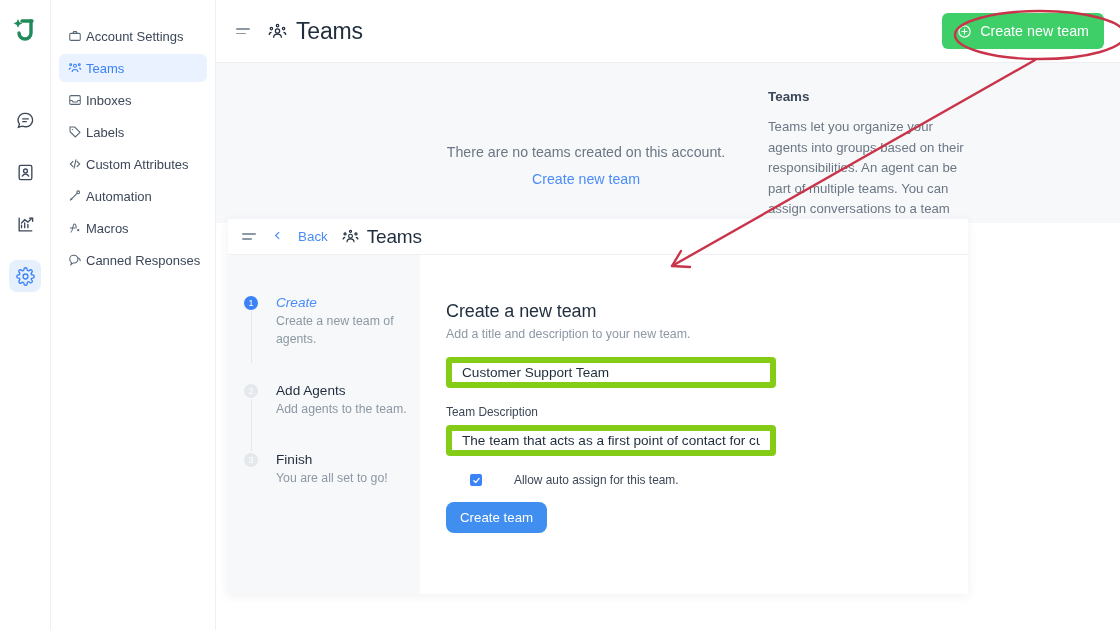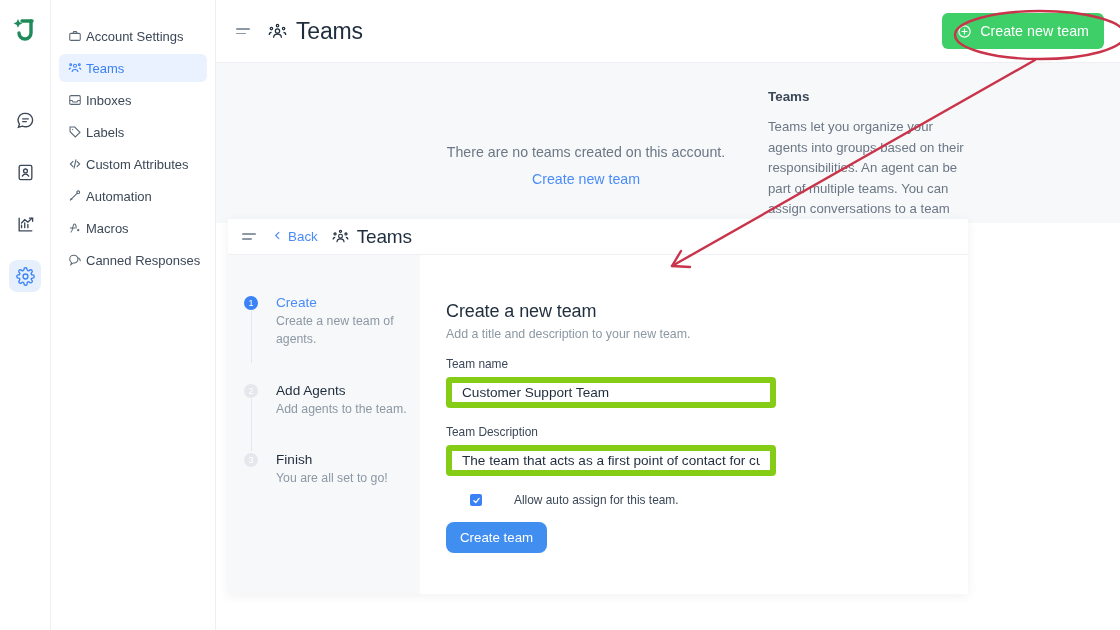--- a/index.html
+++ b/index.html
@@ -86,21 +86,21 @@
   .panel {
     position: absolute; left: 228px; top: 219px; width: 740px;
     background: #ffffff;
     box-shadow: 0 2px 10px rgba(50,60,80,0.07);
   }
   .panel-header {
     height: 36px; display: flex; align-items: center; padding: 0 14px;
     border-bottom: 1px solid #eef0f3; background:#fff;
   }
   .back-link {
-    display: inline-flex; align-items: center; gap: 5px;
+    display: inline-flex; align-items: center; gap: 15px;
     margin-left: 14px; color: #4a8cf7; font-size: 13.4px; cursor: pointer;
   }
   .panel-header .header-icon { margin-left: 14px; }
   .panel-title { margin-left: 8px; font-size: 19px; color: #1f2d3d; letter-spacing:-0.2px; }
 
   .panel-body { display: flex; height: 339px; }
   .wizard {
     width: 192px; flex: 0 0 192px; background: #f7f8fa;
     padding: 40px 0 0 16px; position: relative;
   }
@@ -111,21 +111,21 @@
     background: #e4e8ed; color: #fff;
     font-size: 9px; display: flex; align-items: center; justify-content: center;
   }
   .step.active .dot { background: #3b82f6; }
   .step .dot-line {
     position: absolute; left: 6.5px; top: 16px; width: 1px; height: 52px;
     background: #e4e8ed;
   }
   .step:last-child .dot-line { display: none; }
   .step-title { font-size: 13.6px; color: #1f2d3d; margin-bottom: 3px; }
-  .step.active .step-title { color: #4a8cf7; }
+  .step.active .step-title { color: #4a8cf7; font-style: italic; }
   .step-desc { font-size: 12.3px; color: #8c98a4; line-height: 1.45; }
 
   .form { flex: 1 1 auto; padding: 46px 0 0 26px; background:#fff; }
   .form-title { font-size: 18px; color: #1f2d3d; margin-bottom: 5px; letter-spacing:-0.1px; }
   .form-sub { font-size: 12.4px; color: #8c98a4; margin-bottom: 16px; }
   .field-label { font-size: 11.9px; color: #3c4858; margin-bottom: 6px; }
   .field-input {
     width: 330px; height: 31px; padding: 0 10px;
     border: 6px solid #84cc16; border-radius: 4px;
     font-family: inherit; font-size: 13.6px; color: #1f2d3d;
@@ -366,21 +366,20 @@
 
           <div class="step-title">Finish</div>
           <div class="step-desc">You are all set to go!</div>
         </div>
       </div>
 
       <div class="form">
         <div class="form-title">Create a new team</div>
         <div class="form-sub">Add a title and description to your new team.</div>
 
-        <div class="field-label">Team name</div>
         <input class="field-input" type="text" value="Customer Support Team" placeholder="Team name" style="">
 
         <div class="field-label">Team Description</div>
         <input class="field-input" type="text" value="The team that acts as a first point of contact for customers" placeholder="Team Description" style="">
 
         <div class="checkrow">
           <span class="checkbox">
             <svg width="9" height="9" viewBox="0 0 24 24" fill="none" stroke="#ffffff" stroke-width="3.6" stroke-linecap="round" stroke-linejoin="round">
                 <path d="M5 12.5l5 5 9-11"></path>
               </svg>

